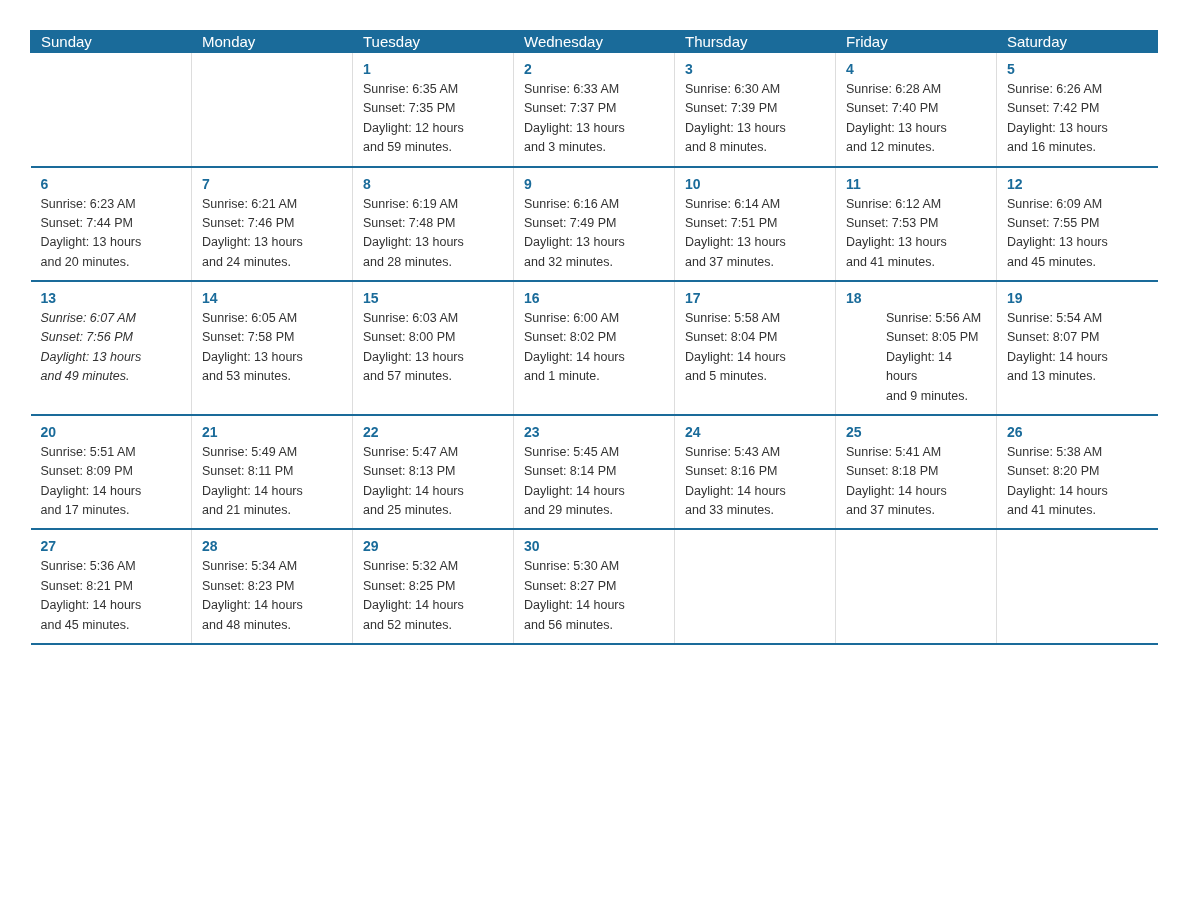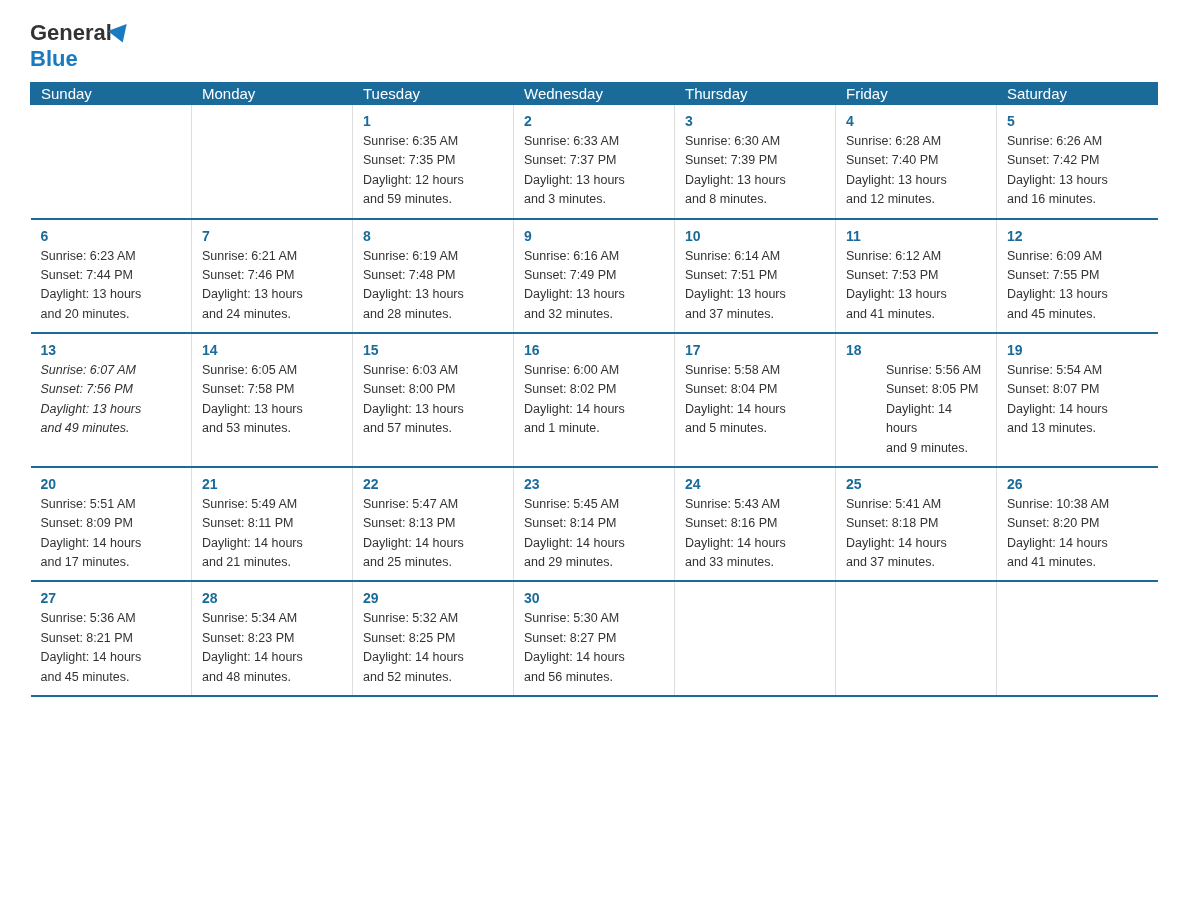--- a/index.html
+++ b/index.html
@@ -102,27 +102,20 @@
       color: #333;
     }
     .empty-cell {
       background: #fff;
     }
   </style>
 </head>
 <body>
 
 <div class="header-top">
-  <div class="logo-wrapper">
-    <div class="logo-row1">
-      <span class="logo-general">General</span>
-      <div class="logo-triangle"></div>
-    </div>
-    <span class="logo-blue">Blue</span>
-  </div>
 </div>
 
 <table class="calendar">
   <thead>
     <tr id="header-row">
         <th>Sunday</th>
         <th>Monday</th>
         <th>Tuesday</th>
         <th>Wednesday</th>
         <th>Thursday</th>
@@ -310,21 +303,21 @@
         </td>
         <td>
           <span class="day-number">25</span>
           <div class="day-info" style="white-space: pre-line;">Sunrise: 5:41 AM
 Sunset: 8:18 PM
 Daylight: 14 hours
 and 37 minutes.</div>
         </td>
         <td>
           <span class="day-number">26</span>
-          <div class="day-info" style="white-space: pre-line;">Sunrise: 10:38 AM
+          <div class="day-info" style="white-space: pre-line;">Sunrise: 5:38 AM
 Sunset: 8:20 PM
 Daylight: 14 hours
 and 41 minutes.</div>
         </td>
       </tr>
       <tr>
         <td>
           <span class="day-number">27</span>
           <div class="day-info" style="white-space: pre-line;">Sunrise: 5:36 AM
 Sunset: 8:21 PM

